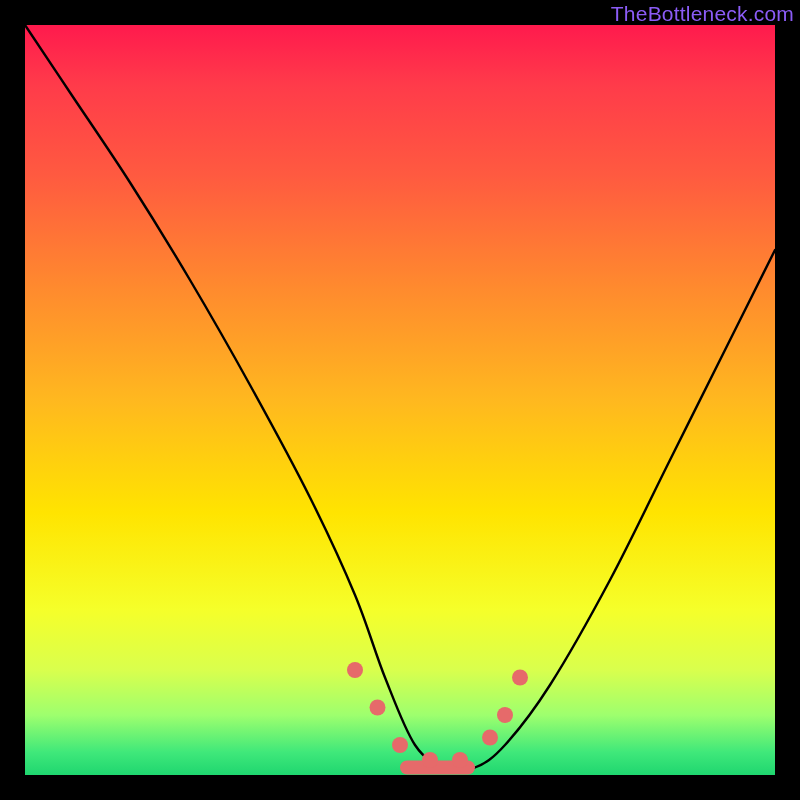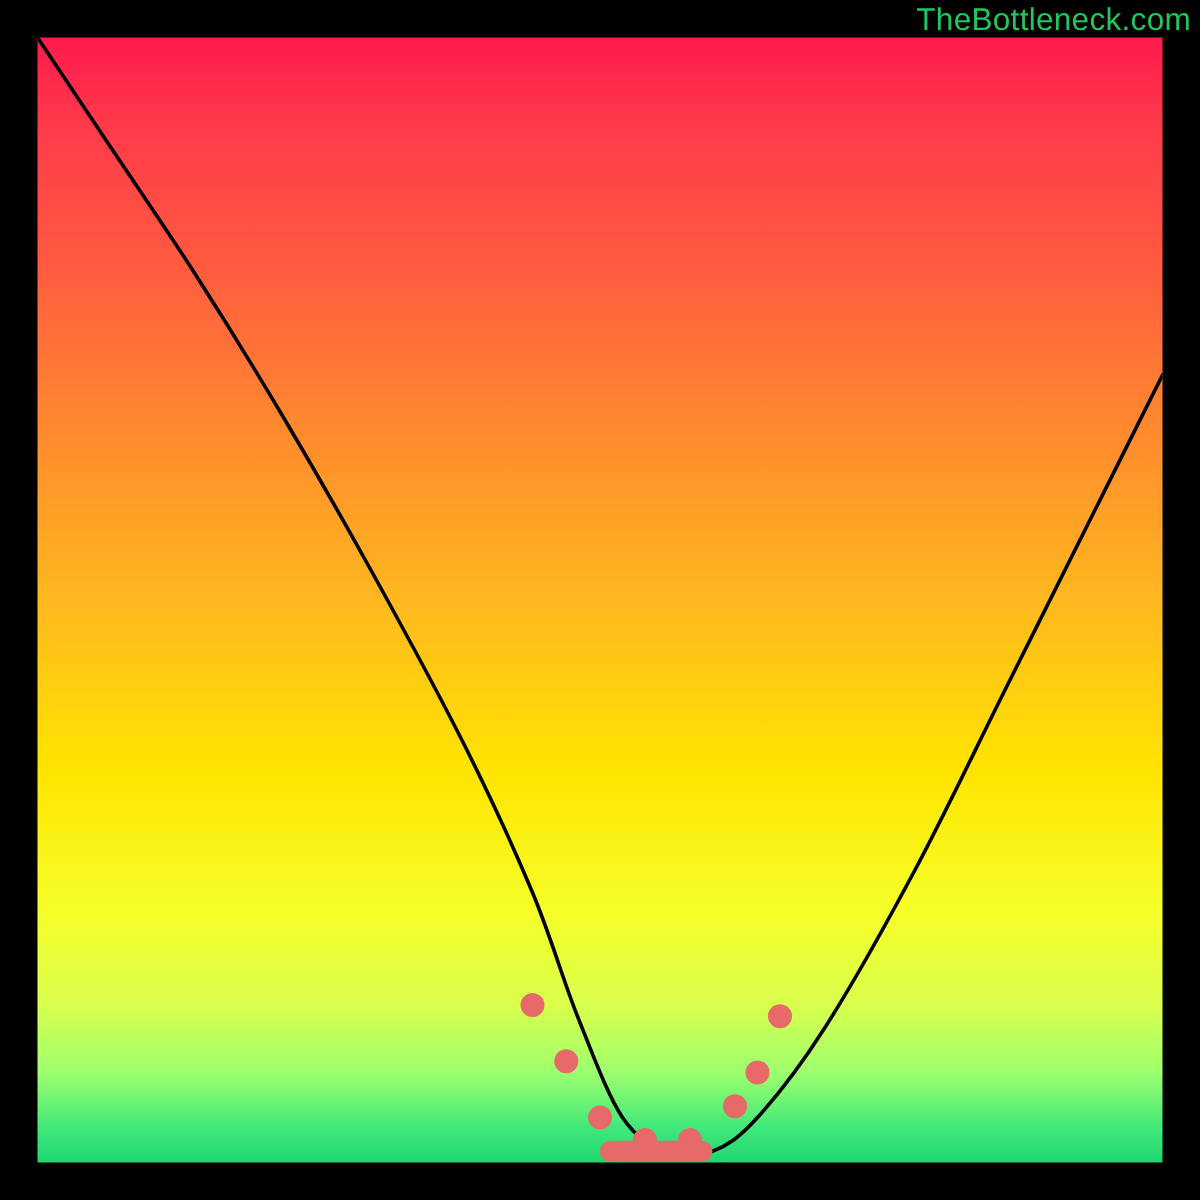--- a/index.html
+++ b/index.html
@@ -43,21 +43,21 @@
     position: absolute;
     left: 0;
     top: 0;
     width: 750px;
     height: 750px;
   }
   .attribution {
     position: absolute;
     top: 2px;
     right: 6px;
-    color: #22c55e;
+    color: #8b5cf6;
     font-size: 21px;
     font-weight: 400;
     letter-spacing: 0.2px;
     user-select: none;
   }
 </style>
 </head>
 <body>
 
 <div class="frame">

